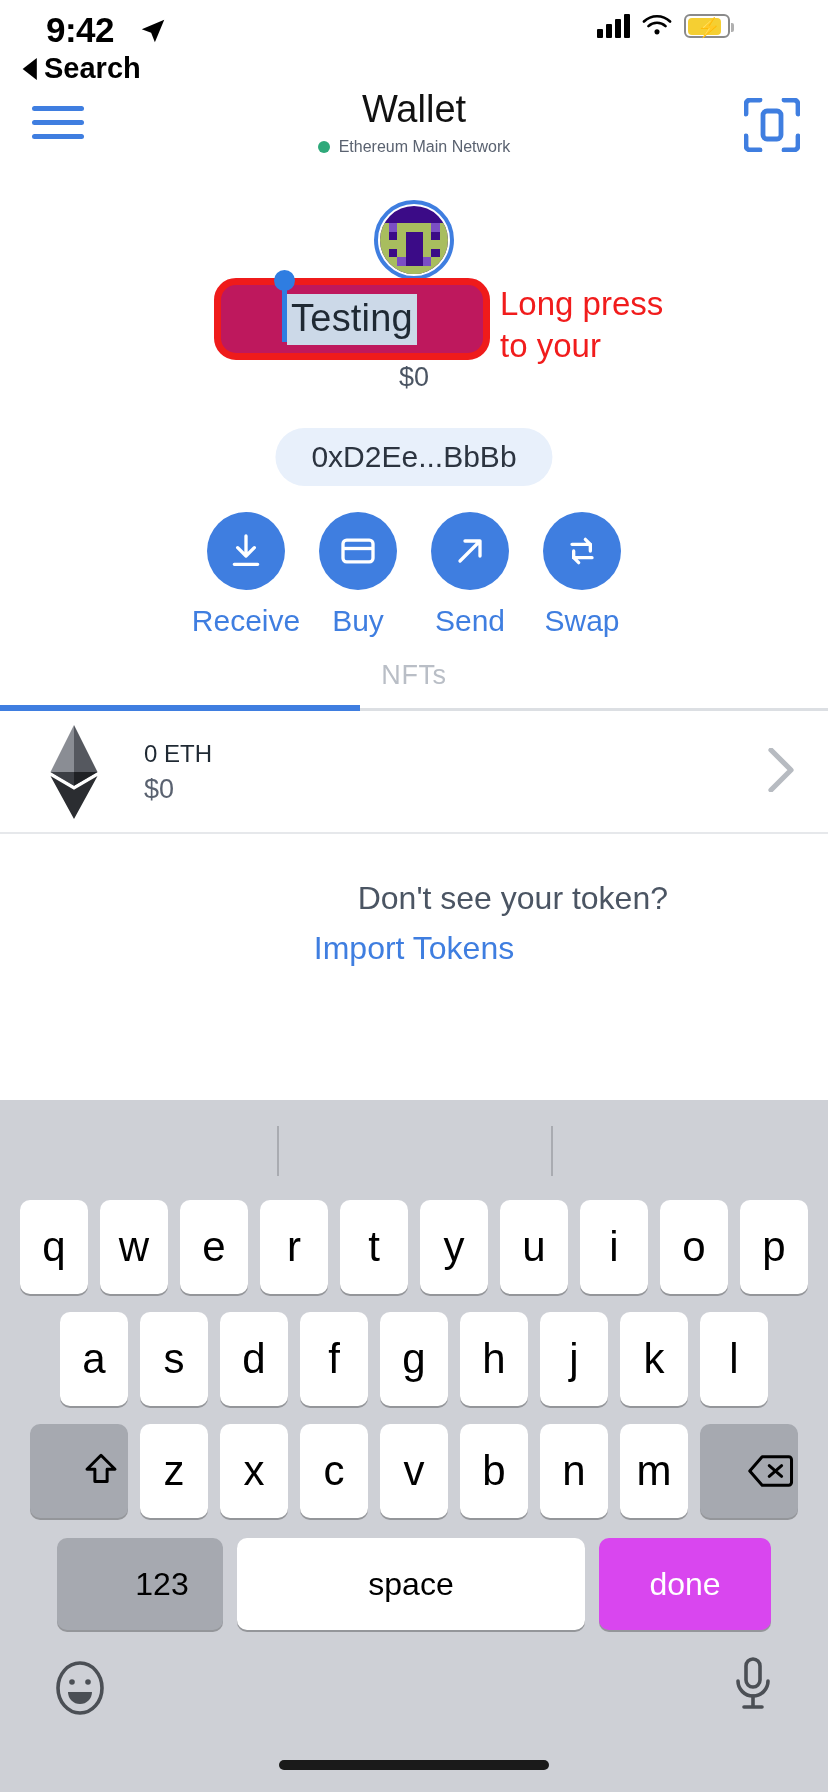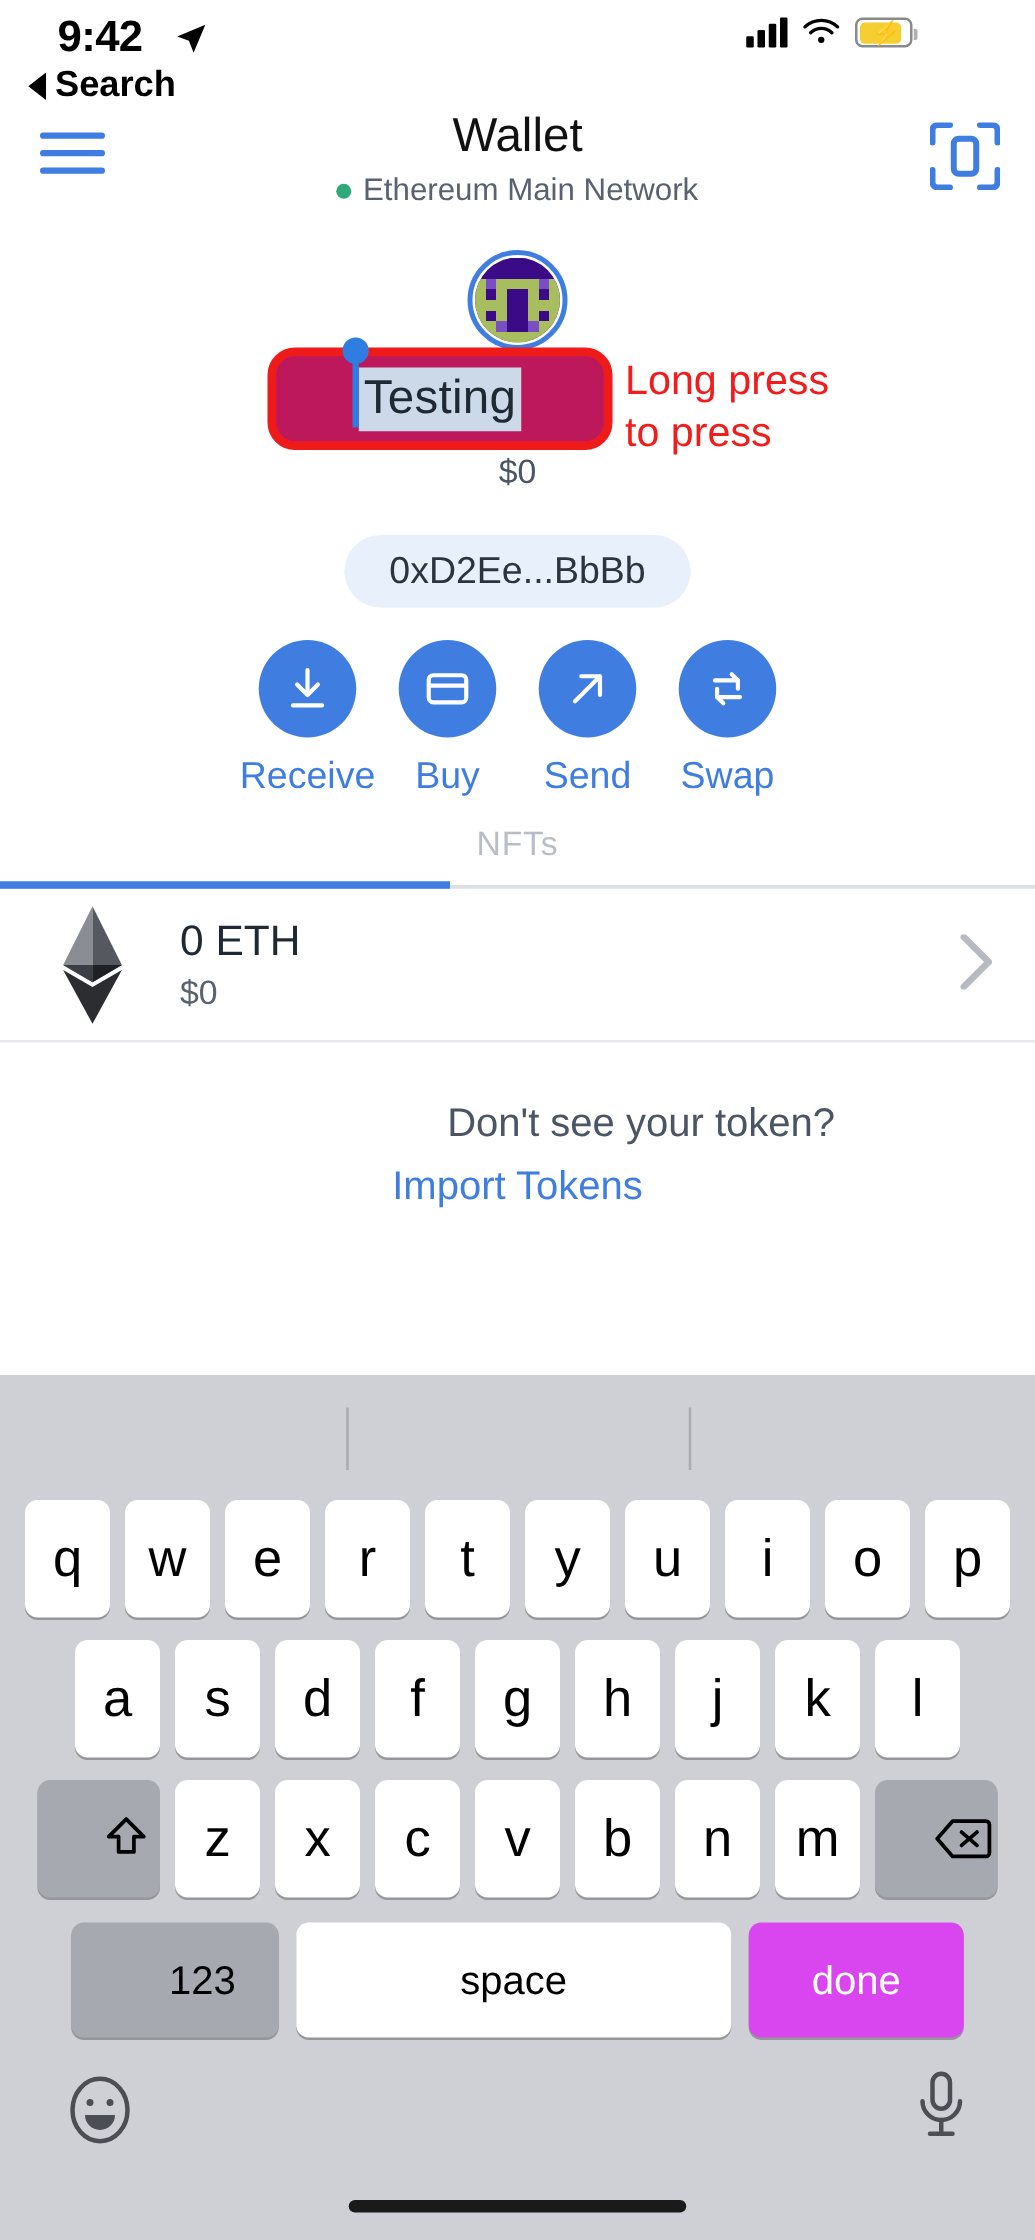--- a/index.html
+++ b/index.html
@@ -36,21 +36,21 @@
   }
 
   
   .navbar { position: absolute; top: 88px; left: 0; width: 828px; height: 80px; }
   .hamburger { position: absolute; left: 32px; top: 14px; width: 54px; height: 40px; display:flex; flex-direction: column; justify-content: center; gap: 9px; }
   .hamburger span { display:block; height: 5px; background: #3f7ee0; border-radius: 3px; }
   .hamburger span:nth-child(1){width:52px}
   .hamburger span:nth-child(2){width:52px}
   .hamburger span:nth-child(3){width:52px}
   .nav-title { position:absolute; left:0; right:0; top:0; text-align:center; font-size:38px; color:#111; font-weight:400; }
-  .nav-sub { position:absolute; left:0; right:0; top:50px; text-align:center; font-size:25px; color:#5a6270; display:flex; align-items:center; justify-content:center; gap:9px; }
+  .nav-sub { position:absolute; left:0; right:0; top:50px; text-align:center; font-size:16px; color:#5a6270; display:flex; align-items:center; justify-content:center; gap:9px; }
   .dot { width: 12px; height: 12px; border-radius: 50%; background: #2ea97a; display:inline-block; }
   .scan { position: absolute; right: 28px; top: 10px; width: 56px; height: 54px; }
 
   
   .avatar-wrap { position: absolute; left: 50%; top: 200px; transform: translateX(-50%); width: 80px; height: 80px; }
   .avatar-ring { position:absolute; inset:0; border-radius: 50%; border: 4px solid #3f7ee0; background:#fff; }
   .avatar-img { position:absolute; left:6px; top:6px; width:68px; height:68px; border-radius:50%; overflow:hidden; }
 
   
   .name-box {
@@ -91,21 +91,21 @@
   .tab-track { position:absolute; top: 708px; left:0; width: 828px; height: 3px; background: #dcdfe3; }
   .tab-ind { position:absolute; top: 705px; left:0; width: 360px; height: 6px; background: #3f7ee0; }
 
   
   .token-row {
     position:absolute; top: 712px; left:0; width: 828px; height: 122px;
     display:flex; align-items:center; border-bottom: 2px solid #e6e8eb;
   }
   .token-icon { width: 84px; margin-left: 32px; display:flex; justify-content:center; }
   .token-info { margin-left: 28px; }
-  .token-amt { font-size: 34px; color: #1f2933; text-align: right; }
+  .token-amt { font-size: 24px; color: #1f2933; text-align: right; }
   .token-fiat { font-size: 27px; color: #5a6270; margin-top: 6px; }
   .chev { position:absolute; right: 34px; top: 50%; transform: translateY(-50%); }
 
   
   .no-token { position:absolute; top: 880px; left:0; width:668px; text-align:right; font-size: 32px; color: #4b5563; }
   .import-link { position:absolute; top: 930px; left:0; width:828px; text-align:center; font-size: 32px; color: #3f7ee0; }
 
   
   .keyboard { position:absolute; left:0; top: 1100px; width: 828px; height: 692px; background: #ced0d6; }
   .predict { position: relative; height: 92px; }
@@ -229,21 +229,21 @@
 
   <div class="name-box">
     <span class="name-sel">
       <span class="caret"></span>
       <span class="name-text">Testing</span>
     </span>
   </div>
 
   <div class="annot">
     <div>Long press</div>
-    <div>to press</div>
+    <div>to your</div>
   </div>
 
   <div class="fiat">$0</div>
 
   <div class="addr">0xD2Ee...BbBb</div>
 
   <div class="actions">
     <div class="action">
       <div class="circ">
         <svg width="40" height="40" viewBox="0 0 24 24">

